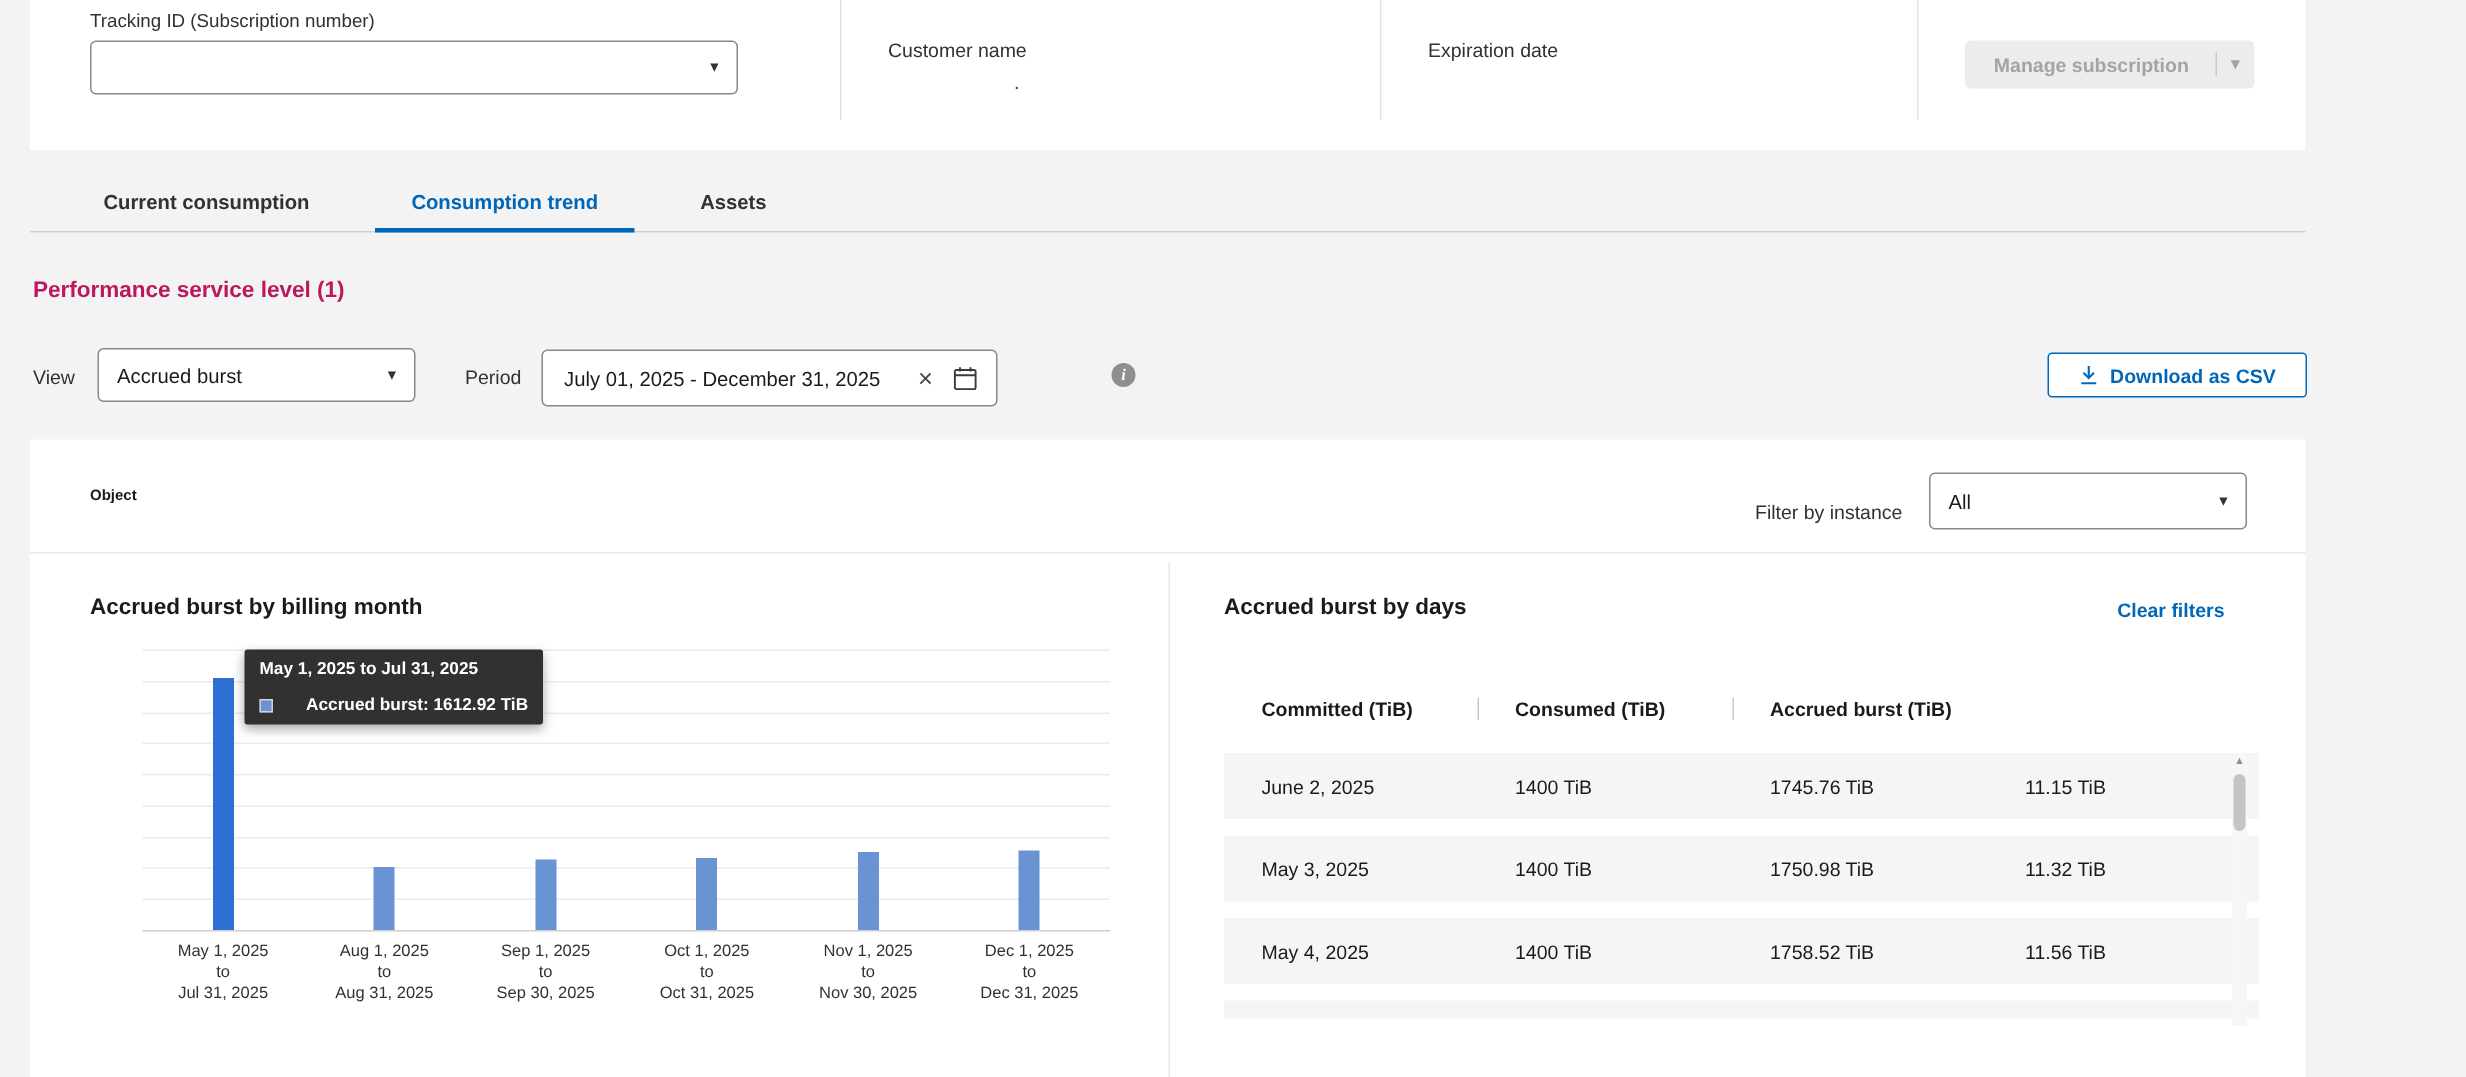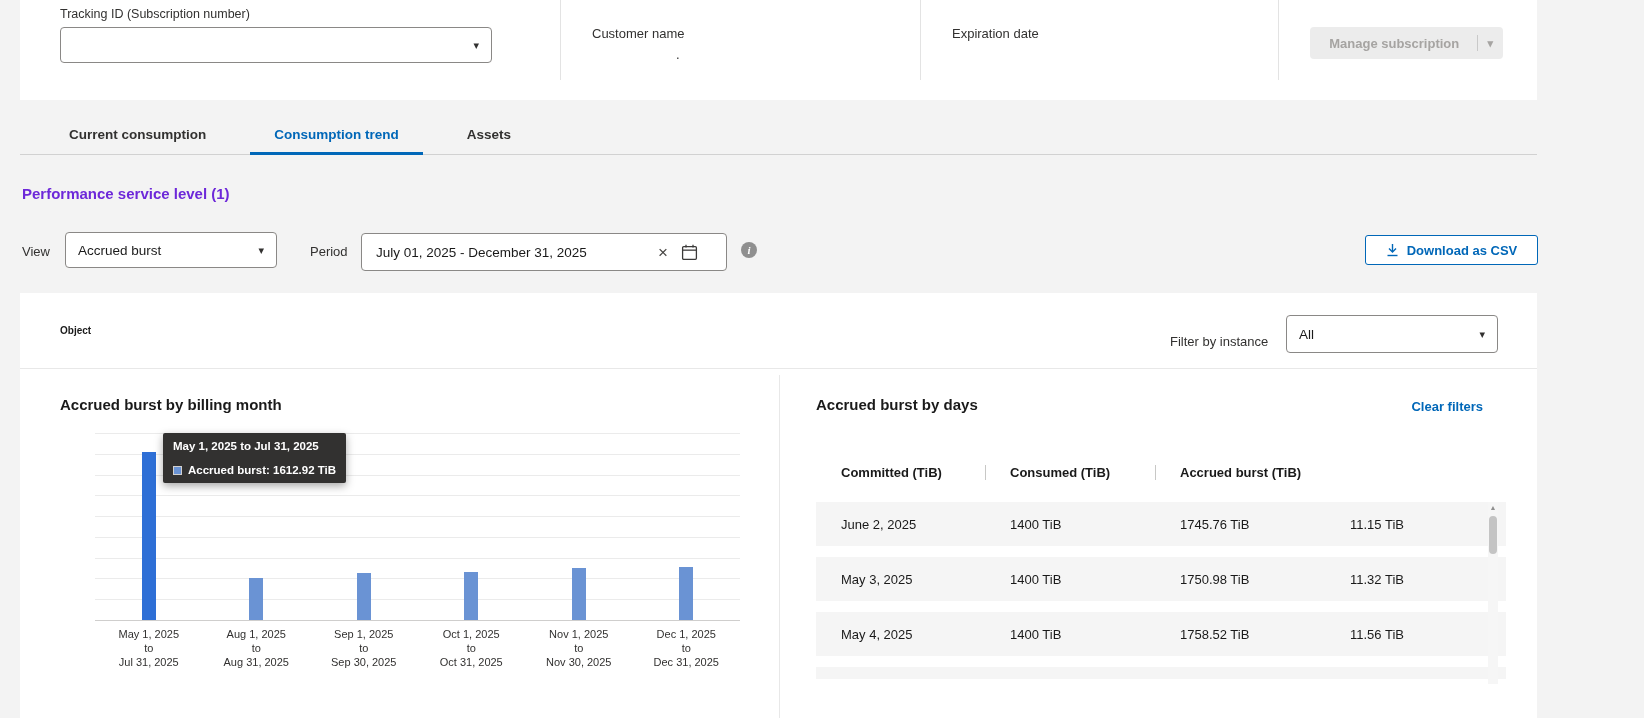--- a/index.html
+++ b/index.html
@@ -31,28 +31,28 @@
 
   
   .tab-bar { position:absolute; left:20px; top:114px; width:1517px; height:41px;
              border-bottom:1px solid #d1d1d1; display:flex; align-items:stretch; padding-left:25px; gap:20px; }
   .tab { display:flex; align-items:center; padding:0 24px; font-size:13.5px; font-weight:600;
          color:#323130; position:relative; cursor:pointer; white-space:nowrap; }
   .tab.active { color:#0067b8; }
   .tab.active::after { content:""; position:absolute; left:0; right:0; bottom:-1px; height:3px; background:#0067b8; }
 
   
-  .section-title { position:absolute; left:22px; top:185px; font-size:15px; font-weight:700; color:#6d28d9; }
+  .section-title { position:absolute; left:22px; top:185px; font-size:15px; font-weight:700; color:#be185d; }
   .flabel { position:absolute; font-size:13px; color:#323130; }
   .view-label { left:22px; top:244px; }
   .view-select { position:absolute; left:65px; top:232px; width:212px; height:36px; }
   .period-label { left:310px; top:244px; }
-  .period-input { position:absolute; left:361px; top:233px; width:366px; height:38px; background:#fff;
+  .period-input { position:absolute; left:361px; top:233px; width:304px; height:38px; background:#fff;
                   border:1px solid #8a8886; border-radius:4px; display:flex; align-items:center;
-                  padding:0 28px 0 14px; font-size:13.5px; cursor:text; }
+                  padding:0 12px 0 14px; font-size:13.5px; cursor:text; }
   .period-input .pval { flex:1; }
   .clear-x { font-size:17px; color:#484644; margin-right:13px; cursor:pointer; line-height:1; }
   .cal-icon { cursor:pointer; display:flex; }
   .info-icon { position:absolute; left:741px; top:242px; width:16px; height:16px; border-radius:50%;
                background:#8f8f8f; color:#fff; font-size:11px; font-style:italic; font-weight:700;
                display:flex; align-items:center; justify-content:center; cursor:pointer; font-family:"Liberation Serif",serif; }
   .csv-btn { position:absolute; left:1365px; top:235px; width:173px; height:30px; background:#fff;
              border:1px solid #0067b8; border-radius:3px; color:#0067b8; font-size:13px; font-weight:600;
              display:flex; align-items:center; justify-content:center; gap:8px; cursor:pointer; }
 
@@ -71,21 +71,21 @@
   .plot { position:absolute; left:75px; top:140px; width:645px; height:187px; }
   .gridline { position:absolute; left:0; width:100%; height:1px; background:#ebebeb; }
   .gridline.baseline { background:#cfcecd; }
   .bar { position:absolute; bottom:0; width:14px; }
   .xlabels { position:absolute; left:75px; top:334px; width:645px; display:flex; }
   .xlabel { flex:1; text-align:center; font-size:11px; color:#323130; line-height:14px; }
   .tooltip { position:absolute; left:68px; top:0; background:#323130; color:#fff; padding:7px 10px;
              font-size:11.5px; border-radius:2px; white-space:nowrap; z-index:5;
              box-shadow:0 3px 8px rgba(0,0,0,.35); }
   .tt-title { font-weight:700; margin-bottom:5px; }
-  .tt-row { display:flex; align-items:center; gap:6px; font-weight:700;margin-top:12px; }
+  .tt-row { display:flex; align-items:center; gap:22px; font-weight:700;margin-top:12px; }
   .tt-sq { width:9px; height:9px; display:inline-block; border:1px solid #d2d0ce; }
 
   
   .table-title { position:absolute; left:796px; top:103px; font-size:15px; font-weight:600; }
   .clear-filters { position:absolute; right:54px; top:106px; color:#0067b8; font-size:13px; font-weight:600;
                    cursor:pointer; text-decoration:none; }
   .dtable { position:absolute; left:796px; top:165px; width:690px; }
   .thead, .trow { display:grid; grid-template-columns:170px 170px 172px 154px; }
   .thead { height:28px; }
   .th { font-size:13px; font-weight:700; color:#1a1a1a; position:relative; display:flex; align-items:center; }

